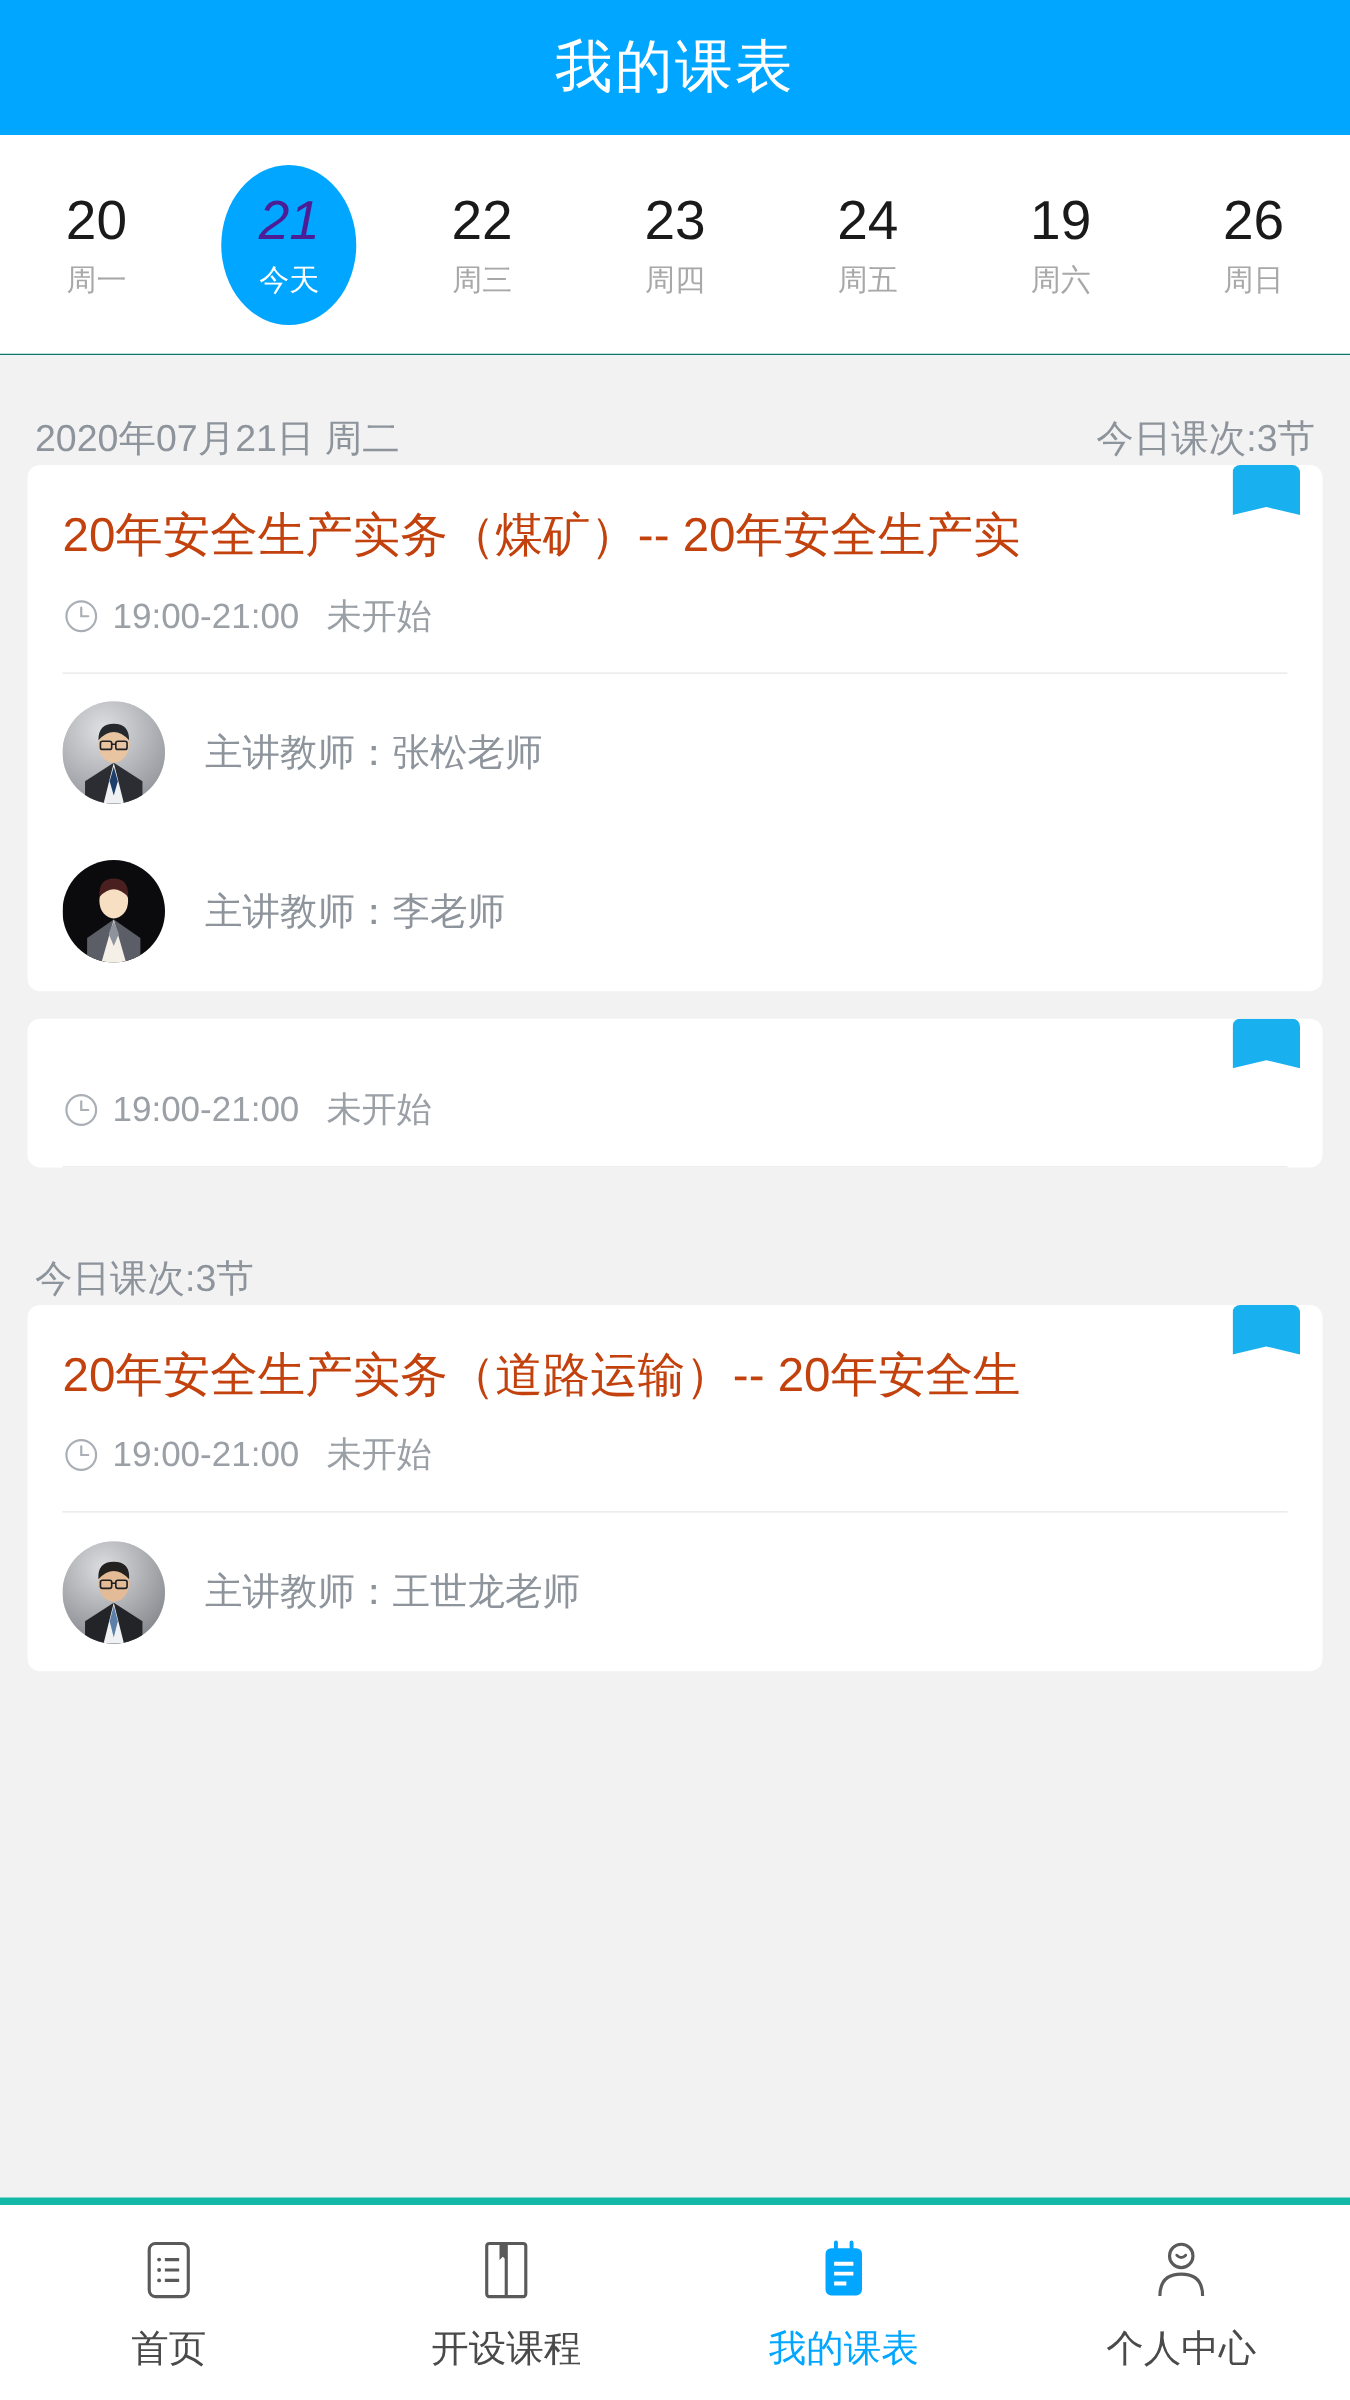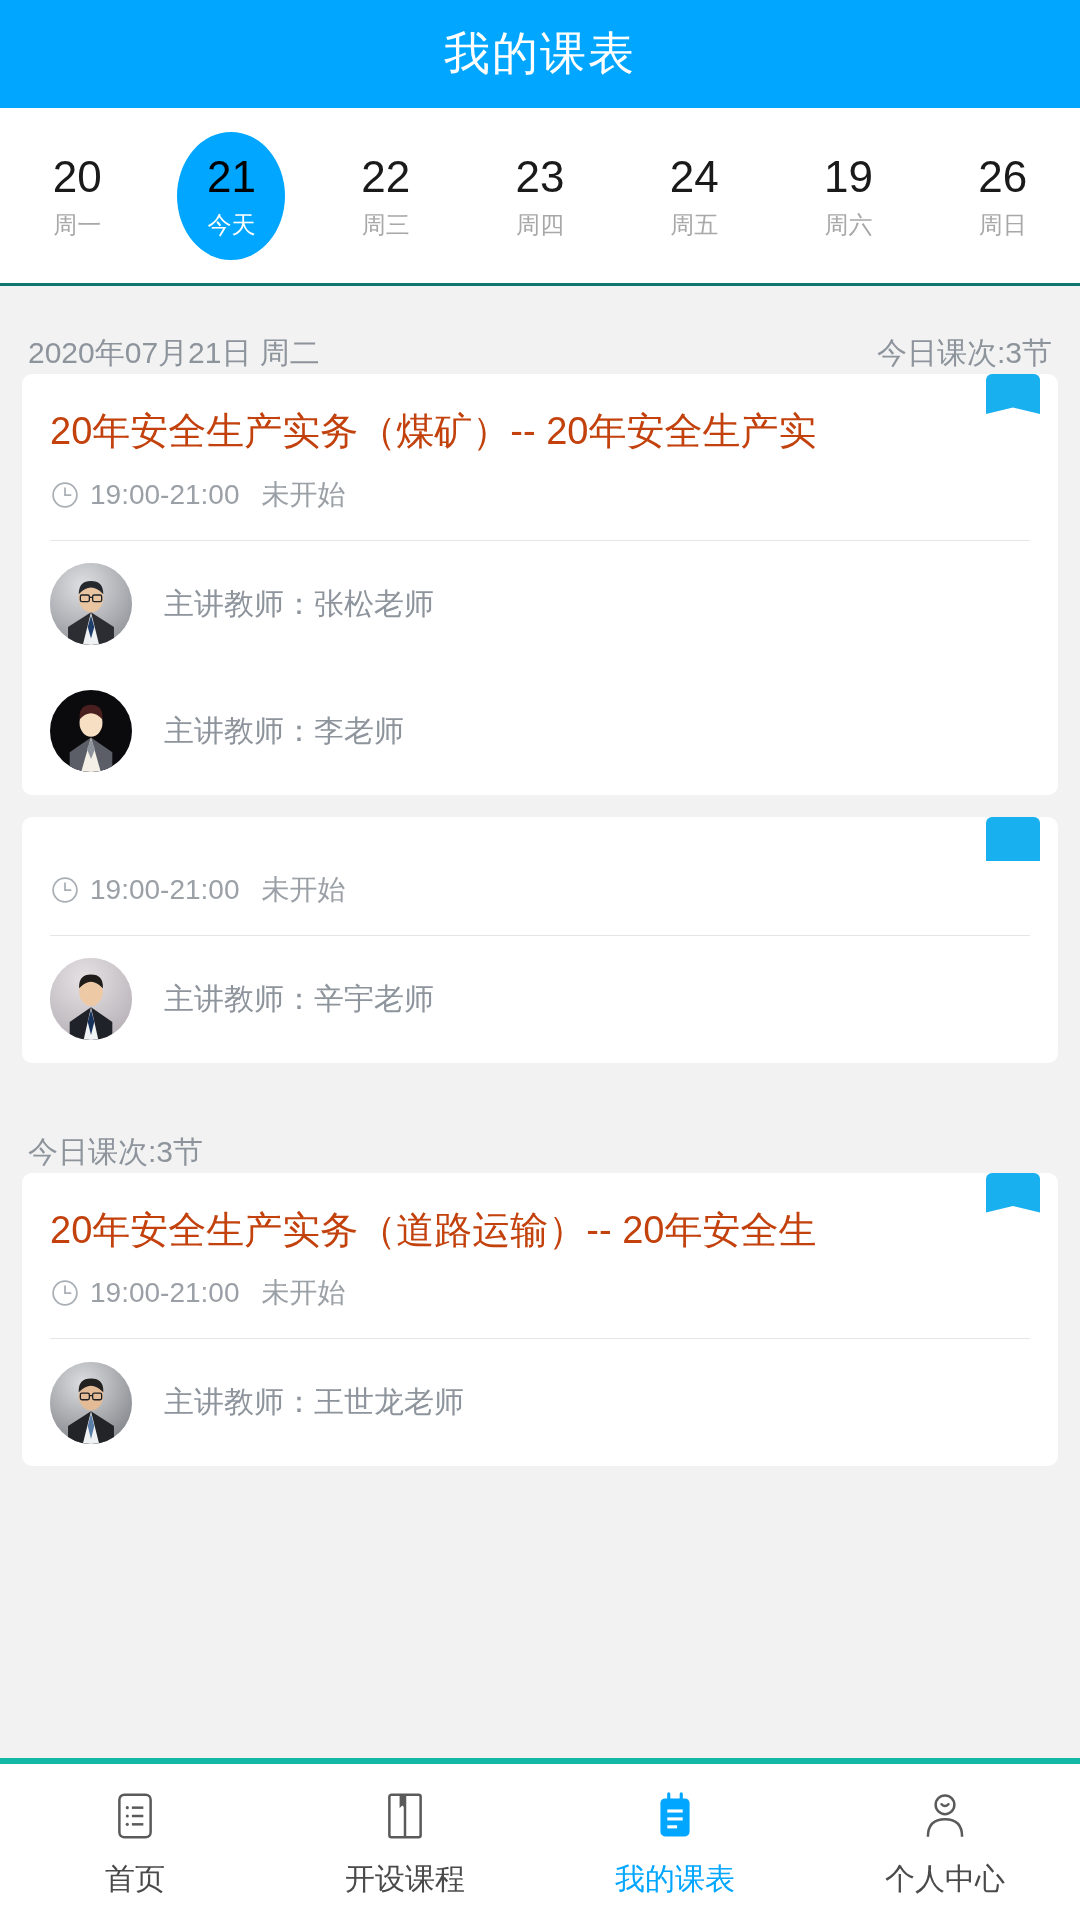--- a/index.html
+++ b/index.html
@@ -34,21 +34,21 @@
     letter-spacing: 2px;
     font-weight: 400;
   }
 
   
   .week-strip {
     flex: 0 0 175px;
     background: #ffffff;
     display: flex;
     align-items: center;
-    border-bottom: 3px solid #0f766e;
+    border-bottom: 1px solid #0f766e;
   }
   .day-cell {
     flex: 1 1 0;
     height: 175px;
     display: flex;
     flex-direction: column;
     align-items: center;
     justify-content: center;
     position: relative;
   }
@@ -67,21 +67,21 @@
     color: #1a1a1a;
     line-height: 1;
     font-weight: 400;
     margin-bottom: 14px;
   }
   .day-label {
     font-size: 24px;
     color: #a8a8a8;
     line-height: 1;
   }
-  .day-cell.active .day-num { color: #000000; }
+  .day-cell.active .day-num { color: #4c1d95; font-style: italic; }
   .day-cell.active .day-label { color: #ffffff; }
 
   
   .schedule-body {
     flex: 1 1 auto;
     overflow: hidden;
     background: #f2f2f2;
   }
 
   .day-header {
@@ -349,40 +349,20 @@
             <svg viewBox="0 0 24 24" width="30" height="30">
                 <circle cx="12" cy="12" r="9.5" fill="none" stroke="#a9afb5" stroke-width="1.4"></circle>
                 <path d="M12 6.5 V12 H16.5" fill="none" stroke="#a9afb5" stroke-width="1.4" stroke-linecap="round"></path>
               </svg>
           </span>
           <span class="course-time">19:00-21:00</span>
           <span class="course-status">未开始</span>
         </div>
       </div>
       <div class="card-divider"></div>
-      <div class="teacher-row">
-        <div class="ribbon-stub" style="top:10px;">直</div>
-        <div class="avatar">
-          <svg viewBox="0 0 100 100">
-            <defs>
-                <radialGradient id="g3" cx="42%" cy="26%" r="84%">
-                  <stop offset="0%" stop-color="#e6e2e4"></stop>
-                  <stop offset="100%" stop-color="#b4aeb4"></stop>
-                </radialGradient>
-              </defs>
-            <rect width="100" height="100" fill="url(#g3)"></rect>
-            <path d="M50 60 L24 78 L24 100 L76 100 L76 78 Z" fill="#20222a"></path>
-            <path d="M50 60 L41 100 L59 100 Z" fill="#f2f3f5"></path>
-            <path d="M50 63 L46 78 L50 94 L54 78 Z" fill="#16325c"></path>
-            <ellipse cx="50" cy="41" rx="14.5" ry="17.5" fill="#edc9a6"></ellipse>
-            <path d="M35.5 37 q14.5 -16 29 0 q1 -17 -14.5 -17 q-15.5 0 -14.5 17z" fill="#1f1c1a"></path>
-          </svg>
-        </div>
-        <div class="teacher-name">主讲教师：辛宇老师</div>
-      </div>
     </div>
 
     <div class="day-header">
       <div class="day-header-count">今日课次:3节</div>
     </div>
 
     <div class="course-card">
       <div class="live-ribbon">直播课</div>
       <div class="card-top">
         <div class="course-title">20年安全生产实务（道路运输）-- 20年安全生</div>

